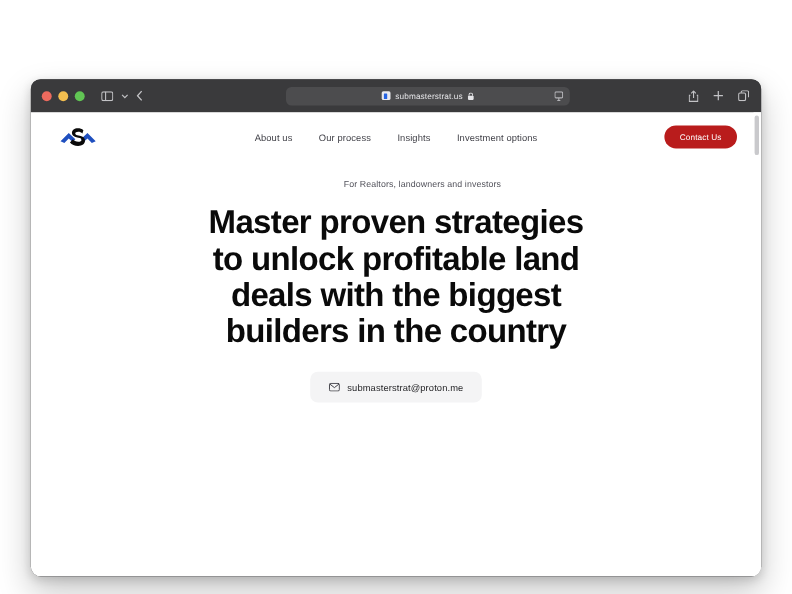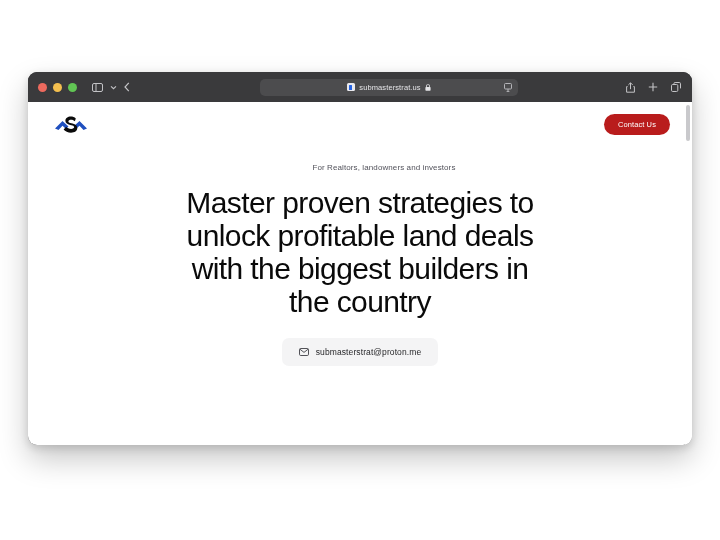--- a/index.html
+++ b/index.html
@@ -14,21 +14,21 @@
     overflow: hidden;
     position: relative;
   }
 
   
   #browser-window {
     position: absolute;
     left: 28px;
     top: 72px;
     width: 664px;
-    height: 373px;
+    height: 452px;
     border-radius: 9px;
     background: #3a3a3c;
     box-shadow: 0 14px 30px rgba(0,0,0,0.22), 0 3px 9px rgba(0,0,0,0.14);
     overflow: hidden;
     display: flex;
     flex-direction: column;
   }
 
   
   #toolbar {
@@ -199,21 +199,21 @@
   #hero-eyebrow {
     font-size: 8px;
     color: #52525b;
     letter-spacing: 0.1px;
     margin-bottom: 14px;
     padding-left: 48px;
   }
   #hero-headline {
     font-size: 30px;
     line-height: 1.1;
-    font-weight: 400;
+    font-weight: 700;
     color: #0a0a0a;
     letter-spacing: -0.6px;
     max-width: 370px;
     margin: 0 auto;
   }
   #hero-subhead {
     font-size: 10.5px;
     font-style: italic;
     line-height: 1.85;
     color: #3f3f46;
@@ -316,20 +316,26 @@
 
     <div id="site-header">
       <span id="site-logo">
         <svg width="34" height="24" viewBox="0 0 34 24" fill="none">
           <path d="M1 15.5 L8.5 8 L14.5 13.5 L12 16 L8.5 12.8 L4.5 17 Z" fill="#1f4fbf"></path>
           <path d="M33 15.5 L25.5 8 L19.5 13.5 L22 16 L25.5 12.8 L29.5 17 Z" fill="#1f4fbf"></path>
           <path d="M21.8 5.4 C20.6 4.2 18.6 3.6 16.8 3.6 C13.6 3.6 11.4 5.3 11.4 7.8 C11.4 9.9 13 11.1 16.2 11.9 L18.4 12.4 C19.6 12.7 20.2 13.2 20.2 14 C20.2 15.1 19 15.9 17.1 15.9 C15.1 15.9 13.3 15.1 12.2 13.7 L9.6 16.5 C11.2 18.5 13.9 19.7 17 19.7 C20.7 19.7 23.3 17.8 23.3 15 C23.3 12.7 21.8 11.3 18.5 10.5 L16.3 10 C15 9.7 14.4 9.2 14.4 8.4 C14.4 7.4 15.5 6.7 17.1 6.7 C18.6 6.7 20 7.3 20.9 8.3 Z" fill="#0a0a0a"></path>
         </svg>
       </span>
 
+      <nav id="site-nav">
+        <span class="nav-link">About us</span>
+        <span class="nav-link">Our process</span>
+        <span class="nav-link">Insights</span>
+        <span class="nav-link">Investment options</span>
+      </nav>
 
       <button id="contact-button">Contact Us</button>
     </div>
 
     <div id="hero">
       <div id="hero-eyebrow">For Realtors, landowners and investors</div>
       <h1 id="hero-headline">Master proven strategies to unlock profitable land deals with the biggest builders in the country</h1>
       <div id="email-pill">
         <span id="email-icon">
           <svg width="10" height="8" viewBox="0 0 10 8" fill="none" stroke="currentColor" stroke-width="0.9">

